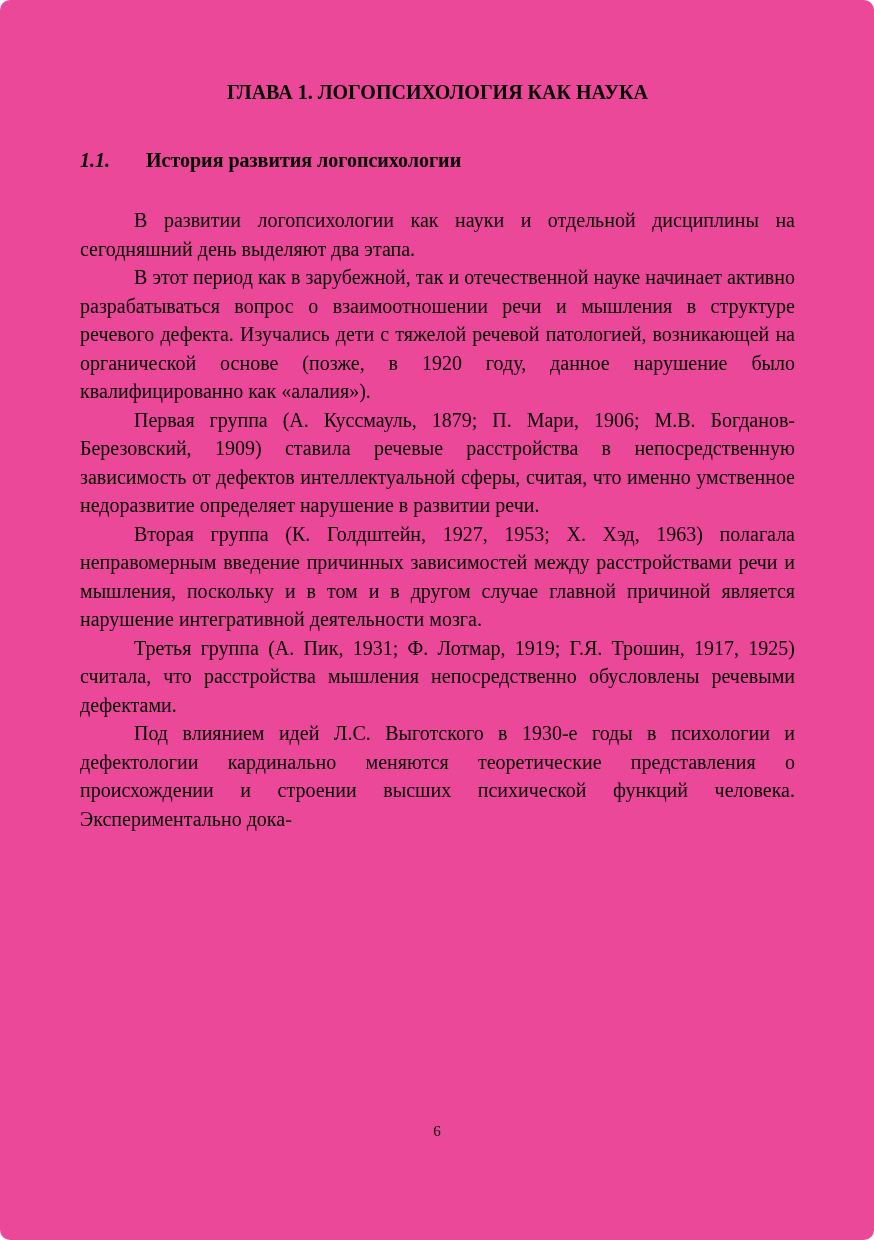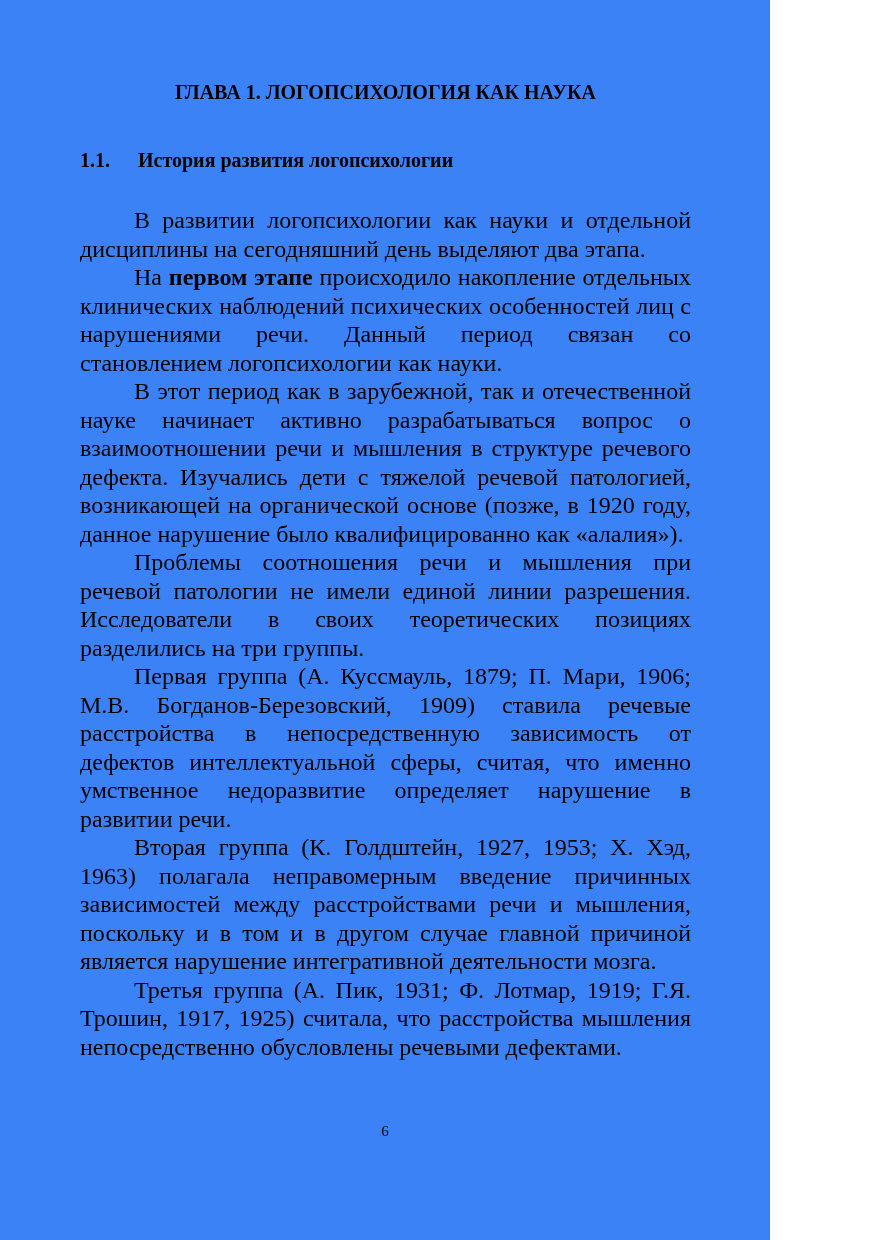--- a/index.html
+++ b/index.html
@@ -2,52 +2,54 @@
 <html><head>
 <meta charset="utf-8">
 <style>
   html, body {
     margin: 0;
     padding: 0;
     background: #ffffff;
   }
   .page {
     position: relative;
-    width: 770px;
+    width: 874px;
     height: 1240px;
-    background: #3b82f6;
+    background: #ec4899;
     color: #000000;
     font-family: "Liberation Serif", "DejaVu Serif", serif;
     overflow: hidden;
     box-sizing: border-box;
+    border-radius: 10px;
   }
   .content {
     box-sizing: border-box;
     padding: 80px 79px 0 80px;
   }
   .chapter-title {
     text-align: center;
     font-weight: bold;
     font-size: 20px;
     line-height: 24px;
     margin: 0 0 44px 0;
   }
   .section-heading {
     font-weight: bold;
     font-size: 20px;
     line-height: 24px;
     margin: 0 0 34px 0;
   }
   .section-number {
     display: inline-block;
-    margin-right: 28px;
+    margin-right: 36px;
+    font-style: italic;
   }
   .body-text p {
     margin: 0;
-    font-size: 24px;
+    font-size: 20px;
     line-height: 28.5px;
     text-align: justify;
     text-indent: 54px;
   }
   .bold-term {
     font-weight: bold;
   }
   .page-number {
     position: absolute;
     left: 0;
@@ -67,32 +69,31 @@
     <h1 class="chapter-title">ГЛАВА 1. ЛОГОПСИХОЛОГИЯ КАК НАУКА</h1>
 
     <h2 class="section-heading">
       <span class="section-number">1.1.</span><span>История развития логопсихологии</span>
     </h2>
 
     <div class="body-text">
 
       <p>В развитии логопсихологии как науки и отдельной дисциплины на сегодняшний день выделяют два этапа.</p>
 
-      <p><span>На </span><span class="bold-term">первом этапе</span><span> происходило накопление отдельных клинических наблюдений психических особенностей лиц с нарушениями речи. Данный период связан со становлением логопсихологии как науки.</span></p>
 
 
       <p>В этот период как в зарубежной, так и отечественной науке начинает активно разрабатываться вопрос о взаимоотношении речи и мышления в структуре речевого дефекта. Изучались дети с тяжелой речевой патологией, возникающей на органической основе (позже, в 1920 году, данное нарушение было квалифицированно как «алалия»).</p>
 
-      <p>Проблемы соотношения речи и мышления при речевой патологии не имели единой линии разрешения. Исследователи в своих теоретических позициях разделились на три группы.</p>
 
       <p>Первая группа (А. Куссмауль, 1879; П. Мари, 1906; М.В. Богданов-Березовский, 1909) ставила речевые расстройства в непосредственную зависимость от дефектов интеллектуальной сферы, считая, что именно умственное недоразвитие определяет нарушение в развитии речи.</p>
 
       <p>Вторая группа (К. Голдштейн, 1927, 1953; Х. Хэд, 1963) полагала неправомерным введение причинных зависимостей между расстройствами речи и мышления, поскольку и в том и в другом случае главной причиной является нарушение интегративной деятельности мозга.</p>
 
       <p>Третья группа (А. Пик, 1931; Ф. Лотмар, 1919; Г.Я. Трошин, 1917, 1925) считала, что расстройства мышления непосредственно обусловлены речевыми дефектами.</p>
 
 
+      <p>Под влиянием идей Л.С. Выготского в 1930-е годы в психологии и дефектологии кардинально меняются теоретические представления о происхождении и строении высших психической функций человека. Экспериментально дока-</p>
 
     </div>
   </div>
 
   <div class="page-number">6</div>
 </div>
 
 </body></html>

